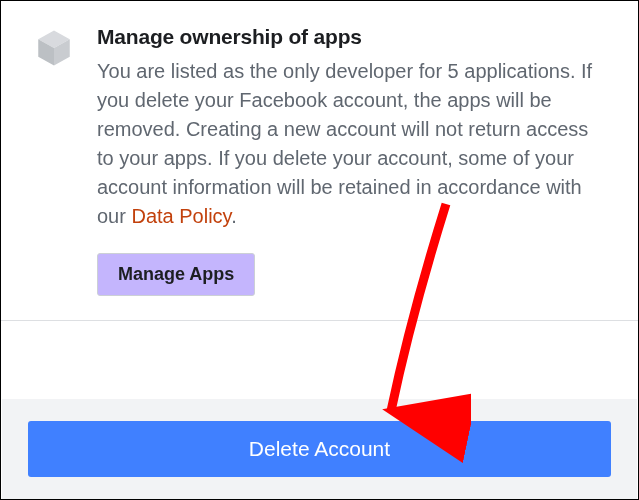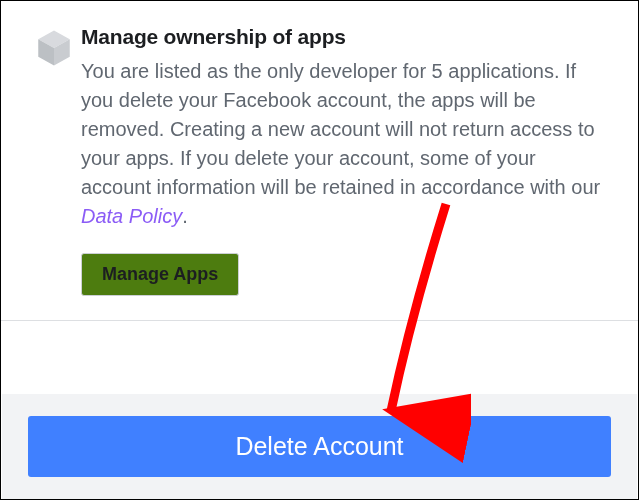--- a/index.html
+++ b/index.html
@@ -17,21 +17,21 @@
       background: #fff;
       position: relative;
     }
     .content-section {
       padding: 24px 32px 24px 32px;
       background: #fff;
       border-bottom: 1px solid #dddfe2;
     }
     .row {
       display: flex;
-      gap: 6px;
+      gap: 22px;
       align-items: flex-start;
     }
     .icon-wrap {
       flex-shrink: 0;
       margin-top: 2px;
     }
     .text-col {
       flex: 1;
     }
     .heading {
@@ -40,29 +40,28 @@
       color: #1c1e21;
       margin-bottom: 8px;
       letter-spacing: -0.2px;
     }
     .body-text {
       font-size: 20px;
       line-height: 1.45;
       color: #606770;
     }
     .link {
-      color: #8b5cf6;
+      color: #c2410c;
       cursor: pointer;
       text-decoration: none;
-      font-style: italic;
     }
     .manage-btn {
       margin-top: 22px;
       display: inline-block;
-      background: #4d7c0f;
+      background: #c4b5fd;
       border: 1px solid #ccd0d5;
       border-radius: 3px;
       padding: 10px 20px;
       font-size: 18px;
       font-weight: 600;
       color: #1c1e21;
       cursor: pointer;
     }
     .footer {
       background: #f2f3f5;
@@ -71,21 +70,21 @@
       bottom: 0;
       left: 1px;
       right: 1px;
     }
     .delete-btn {
       width: 100%;
       background: #4080ff;
       border: none;
       border-radius: 3px;
       padding: 16px 0;
-      font-size: 25px;
+      font-size: 21px;
       font-weight: 400;
       color: #fff;
       cursor: pointer;
       text-align: center;
     }
     .arrow {
       position: absolute;
       left: 350px;
       top: 195px;
       pointer-events: none;

